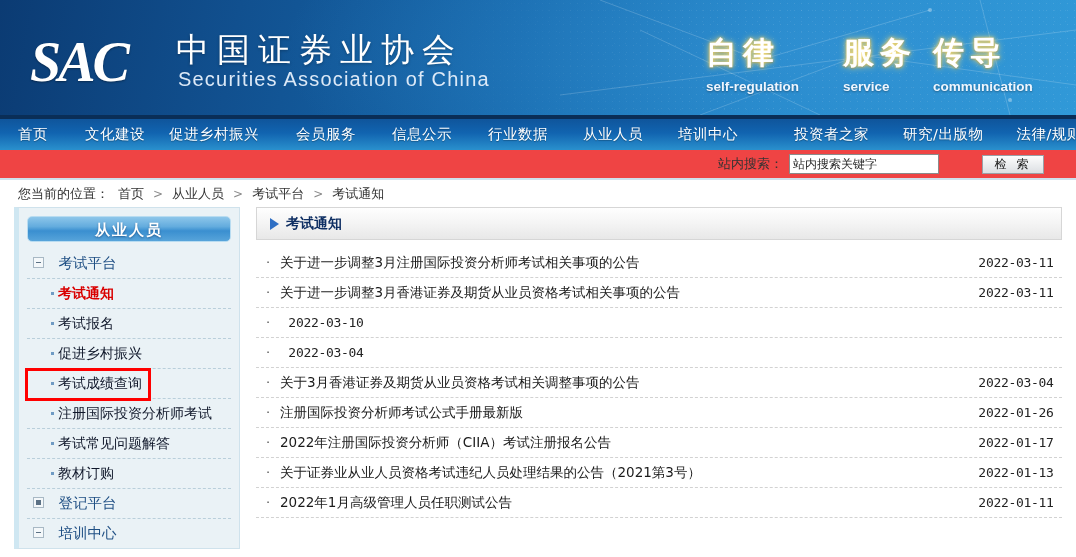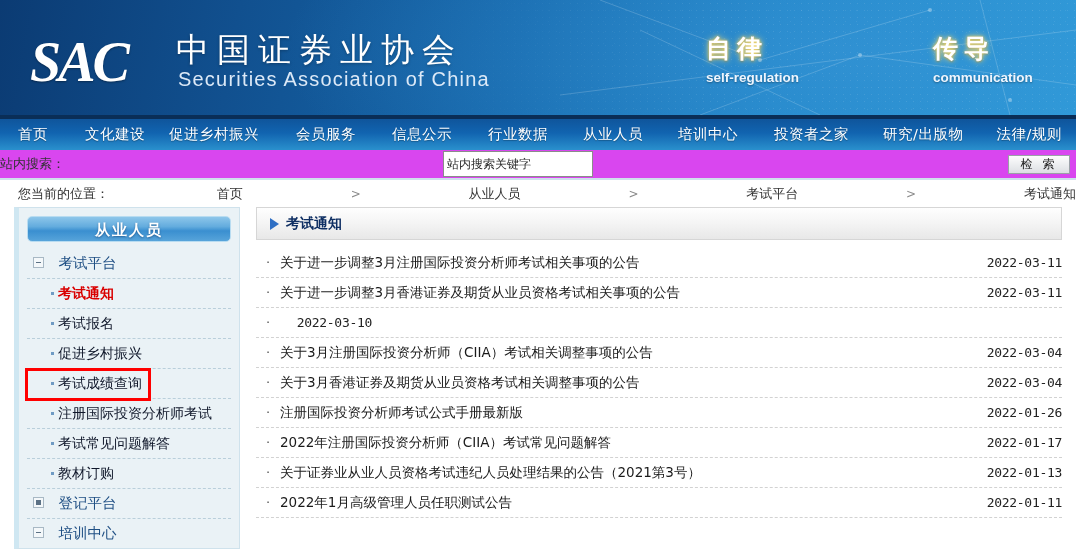--- a/index.html
+++ b/index.html
@@ -44,21 +44,21 @@
     font-size: 33px; color: #ffffff; letter-spacing: 8px;
     font-family: "DejaVu Sans", sans-serif;
     text-shadow: 0 1px 3px rgba(0,0,0,.3);
   }
   .logo-en {
     position: absolute; left: 178px; top: 68px;
     font-size: 20px; color: #dce9f7; letter-spacing: 1.2px;
   }
   .slogan { position: absolute; top: 32px; }
   .slogan .cn {
-    font-size: 25px; font-weight: bold; letter-spacing: 3px;
+    font-size: 31px; font-weight: bold; letter-spacing: 3px;
     font-family: Liberation Mono, monospace;
     color: #ffffff;
     text-shadow: 0 0 7px #ffe27a, 0 0 3px #ffd04a, 0 1px 2px rgba(0,0,0,.35);
   }
   .slogan .en {
     display:block; margin-top: 5px; text-align: left;
     font-size: 13.5px; font-weight: bold; color: #eef6ff;
     text-shadow: 0 1px 2px rgba(0,0,0,.35);
   }
   #slg0 { left: 706px; } #slg0 .cn { letter-spacing: 6px; }
@@ -78,51 +78,50 @@
     font-family: "DejaVu Sans", sans-serif;
     letter-spacing: .5px;
     padding: 0 0; cursor: pointer; white-space: nowrap;
     text-shadow: 0 1px 1px rgba(0,0,0,.3);
   }
 
   
   .searchrow {
     position: relative;
     width: 1076px; height: 30px;
-    background: #d946ef;
+    background: #ef4444;
     border-bottom: 2px solid #cfe0ec;
-    display: flex; align-items: center; justify-content: space-between;
+    display: flex; align-items: center; justify-content: flex-end;
   }
   .search-label {
     font-size: 13px; color: #333; font-family: "DejaVu Sans", sans-serif;
     margin-right: 6px;
   }
   .search-input {
-    width: 150px; height: 26px;
+    width: 150px; height: 20px;
     border: 1px solid #8b8b8b; background: #fff;
     font-size: 12px; color: #222; padding: 6px 3px;
     font-family: "DejaVu Sans", sans-serif;
   }
   .search-input::placeholder { color: #2a2a2a; }
   .search-btn {
-    width: 62px; height: 19px; margin-left: 43px; margin-right: 6px;
+    width: 62px; height: 19px; margin-left: 43px; margin-right: 32px;
     font-size: 12px; color: #222; letter-spacing: 3px;
     font-family: "DejaVu Sans", sans-serif;
     background: linear-gradient(180deg,#fdfdfd 0%, #eceef0 50%, #dcdfe3 100%);
     border: 1px solid #9aa1a8; cursor: pointer;
   }
 
   
   .crumb {
     height: 27px; padding-left: 18px;
     display: flex; align-items: center; gap: 9px;
     font-size: 13px; color: #333;
     font-family: "DejaVu Sans", sans-serif;
     background: #fff;
-    justify-content: space-between;
   }
   .crumb .sep { color: #8a8a8a; font-size: 12px; }
   .crumb a { color: #333; text-decoration: none; cursor: pointer; }
 
   
   .wrap { display: flex; padding: 0 14px; gap: 16px; }
 
   
   .sidebar {
     width: 226px; flex: 0 0 226px;
@@ -203,21 +202,21 @@
   .news li {
     display: flex; align-items: center;
     height: 30px;
     border-bottom: 1px dashed #d2d2d2;
     font-size: 13.5px; color: #1a1a1a;
     font-family: "DejaVu Sans", sans-serif;
   }
   .news li .dot { width: 24px; text-align: center; color: #555; font-size: 13px; }
   .news li .title { flex: 1 1 auto; cursor: pointer; white-space: nowrap; overflow: hidden; text-overflow: ellipsis; }
   .news li .date {
-    flex: 0 0 92px; text-align: right; color: #222; font-size: 13px;
+    flex: 0 0 92px; text-align: center; color: #222; font-size: 13px;
     font-family: "DejaVu Sans Mono", monospace;
     letter-spacing: -0.3px;
   }
 </style>
 </head>
 <body>
 
 <div class="banner">
   <div class="netmesh"></div>
   <svg class="lines" viewBox="0 0 1076 115" preserveAspectRatio="none">
@@ -237,36 +236,40 @@
   </svg>
 
   <div class="logo-sac">SAC</div>
   <div class="logo-cn">中国证券业协会</div>
   <div class="logo-en">Securities Association of China</div>
 
   <div class="slogan" id="slg0">
     <span class="cn">自律</span>
     <span class="en">self-regulation</span>
   </div>
+  <div class="slogan" id="slg1">
+    <span class="cn">服务</span>
+    <span class="en">service</span>
+  </div>
   <div class="slogan" id="slg2">
     <span class="cn">传导</span>
     <span class="en">communication</span>
   </div>
 </div>
 
 <div class="nav">
   <div class="nav-item" style="margin-left:18px">首页</div>
   <div class="nav-item" style="margin-left:37px">文化建设</div>
   <div class="nav-item" style="margin-left:24px">促进乡村振兴</div>
   <div class="nav-item" style="margin-left:37px">会员服务</div>
   <div class="nav-item" style="margin-left:36px">信息公示</div>
   <div class="nav-item" style="margin-left:36px">行业数据</div>
   <div class="nav-item" style="margin-left:35px">从业人员</div>
   <div class="nav-item" style="margin-left:35px">培训中心</div>
-  <div class="nav-item" style="margin-left:36px">投资者之家</div>
+  <div class="nav-item" style="margin-left:56px">投资者之家</div>
   <div class="nav-item" style="margin-left:34px">研究/出版物</div>
   <div class="nav-item" style="margin-left:33px">法律/规则</div>
 
 </div>
 
 <div class="searchrow">
   <span class="search-label">站内搜索：</span>
   <input class="search-input" type="text" placeholder="站内搜索关键字" style="">
   <button class="search-btn">检 索</button>
 </div>
@@ -351,36 +354,35 @@
         <span class="dot">·</span>
         <span class="title">关于进一步调整3月香港证券及期货从业员资格考试相关事项的公告</span>
         <span class="date">2022-03-11</span>
       </li>
       <li>
         <span class="dot">·</span>
         <span class="date">2022-03-10</span>
       </li>
       <li>
         <span class="dot">·</span>
-        <span class="title">关于3月注册国际投资分析师（CIIA）考试相关调整事项的公告</span>
         <span class="date">2022-03-04</span>
       </li>
       <li>
         <span class="dot">·</span>
         <span class="title">关于3月香港证券及期货从业员资格考试相关调整事项的公告</span>
         <span class="date">2022-03-04</span>
       </li>
       <li>
         <span class="dot">·</span>
         <span class="title">注册国际投资分析师考试公式手册最新版</span>
         <span class="date">2022-01-26</span>
       </li>
       <li>
         <span class="dot">·</span>
-        <span class="title">2022年注册国际投资分析师（CIIA）考试常见问题解答</span>
+        <span class="title">2022年注册国际投资分析师（CIIA）考试注册报名公告</span>
         <span class="date">2022-01-17</span>
       </li>
       <li>
         <span class="dot">·</span>
         <span class="title">关于证券业从业人员资格考试违纪人员处理结果的公告（2021第3号）</span>
         <span class="date">2022-01-13</span>
       </li>
       <li>
         <span class="dot">·</span>
         <span class="title">2022年1月高级管理人员任职测试公告</span>

